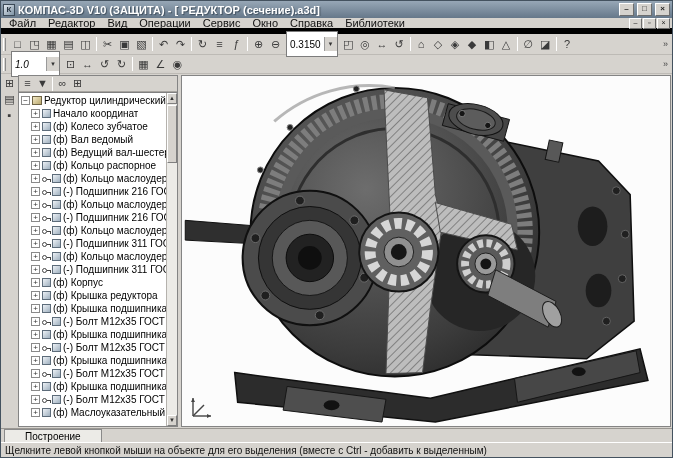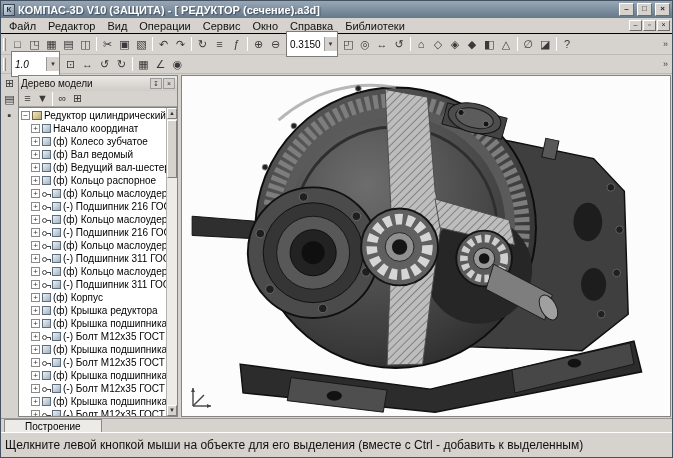--- a/index.html
+++ b/index.html
@@ -27,21 +27,21 @@
   }
   .title-text { flex:1; white-space:nowrap; overflow:hidden; text-shadow:1px 1px 1px #3e4d5b; }
   .win-btn {
     width:15px; height:13px; flex:none; background:#d6d3ce;
     border:1px solid; border-color:#fff #6d6d6d #6d6d6d #fff;
     font-size:8px; line-height:10px; text-align:center; color:#222;
   }
   
   .menubar {
     height:16px; flex:none; display:flex; align-items:center; font-size:11px;
-    padding-left:2px; border-bottom:1px solid #000000;
+    padding-left:2px; border-bottom:6px solid #000000;
   }
   .menu-item { padding:1px 6px; color:#111; }
   .mdi { margin-left:auto; display:flex; gap:1px; padding-right:2px; }
   .mdi .win-btn { width:13px; height:11px; font-size:7px; line-height:8px; }
   
   .toolbar { display:flex; align-items:center; padding-left:1px; border-bottom:1px solid #bdbab5; flex:none; }
   .toolbar.main-tb { height:21px; }
   .toolbar.view-tb { height:19px; }
   .grip { width:3px; height:13px; border-left:1px solid #fff; border-right:1px solid #8a8a8a; margin:0 3px 0 1px; flex:none; }
   .tb-btn {
@@ -99,21 +99,21 @@
   .scroll-track { flex:1; position:relative; }
   .scroll-thumb { position:absolute; top:1px; left:0; right:0; height:58px; background:#d6d3ce; border:1px solid; border-color:#fff #7f7f7f #7f7f7f #fff; }
   .splitter { width:3px; flex:none; }
   
   .viewport { flex:1; position:relative; background:#fcfcfc; border:1px solid #848484; margin:1px 1px 1px 0; overflow:hidden; min-width:0; }
   .viewport svg.model { position:absolute; top:0; left:0; width:100%; height:100%; }
   .triad { position:absolute; left:5px; bottom:4px; }
   
   .tabbar { height:14px; flex:none; background:#d6d3ce; display:flex; align-items:flex-end; border-top:1px solid #9a9792; padding-left:3px; }
   .tab { height:13px; font-size:10px; padding:0 20px; background:#ecebe7; border:1px solid #8a8a8a; border-bottom:none; display:flex; align-items:center; color:#000; }
-  .statusbar { height:25px; flex:none; font-size:12px; display:flex; align-items:center; padding:0 4px; border-top:1px solid #fff; background:#d6d3ce; color:#111; white-space:nowrap; overflow:hidden; }
+  .statusbar { height:15px; flex:none; font-size:10px; display:flex; align-items:center; padding:0 4px; border-top:1px solid #fff; background:#d6d3ce; color:#111; white-space:nowrap; overflow:hidden; }
 </style>
 </head>
 <body>
 
 <div class="window">
 
   <div class="titlebar">
     <div class="app-ico">К</div>
     <div class="title-text">КОМПАС-3D V10 (ЗАЩИТА) - [ РЕДУКТОР (сечение).a3d]</div>
     <div class="win-btn">–</div>
@@ -282,25 +282,20 @@
         </div>
         <div class="tb-btn">
           <span class="tb-glyph">▤</span>
         </div>
         <div class="tb-btn">
           <span class="tb-glyph">▪</span>
         </div>
       </div>
 
     <div class="tree-panel">
-      <div class="tree-header">
-        <span class="tree-title">Дерево модели</span>
-        <div class="hdr-btn">↧</div>
-        <div class="hdr-btn">×</div>
-      </div>
       <div class="tree-toolbar">
           <div class="tb-btn">
             <span class="tb-glyph">≡</span>
           </div>
           <div class="tb-btn">
             <span class="tb-glyph">▼</span>
           </div>
           <div class="tb-sep"></div>
           <div class="tb-btn">
             <span class="tb-glyph">∞</span>

